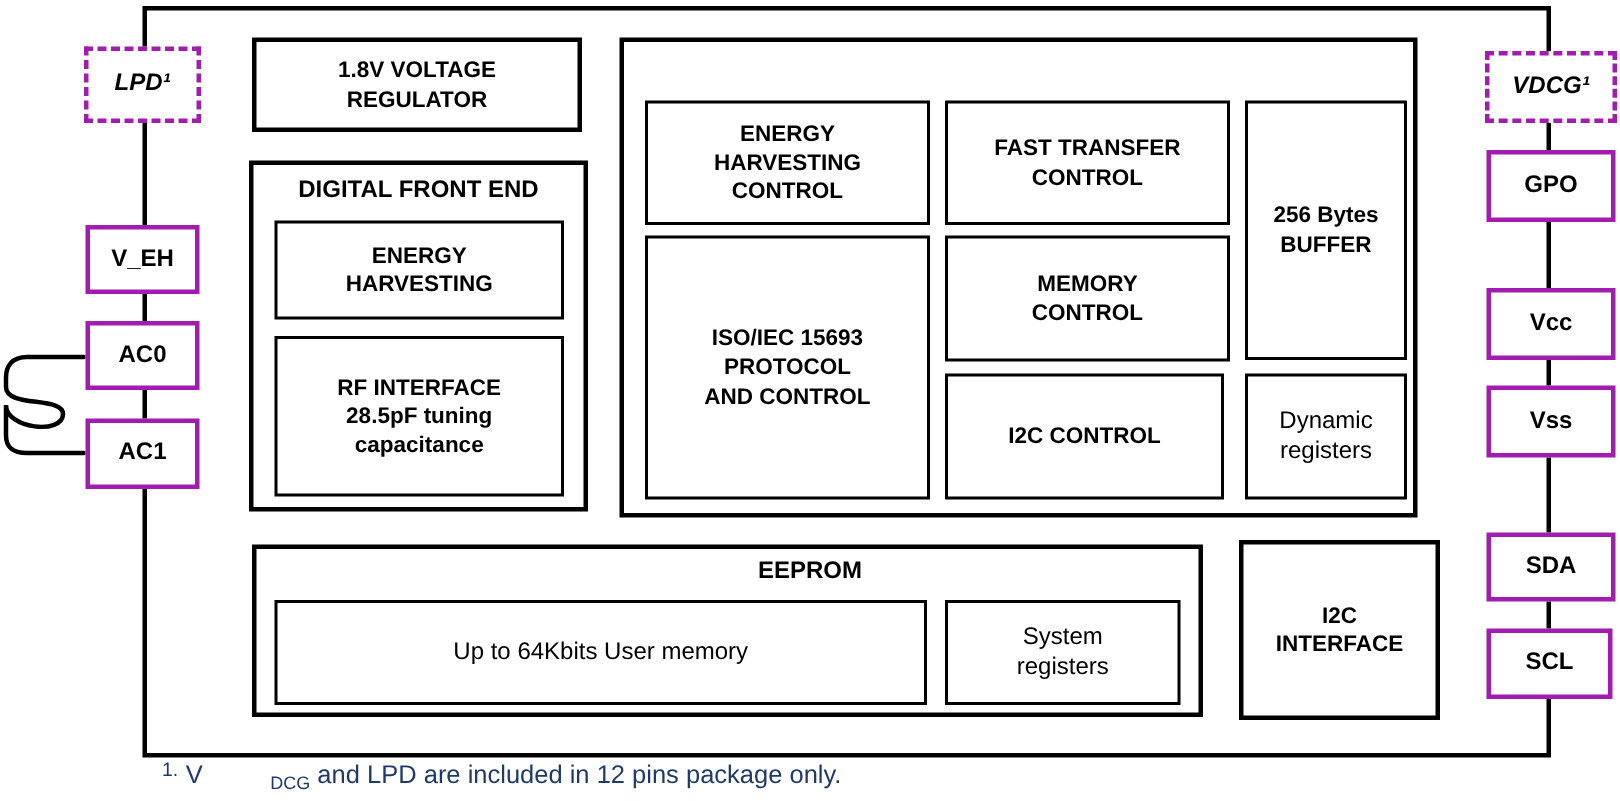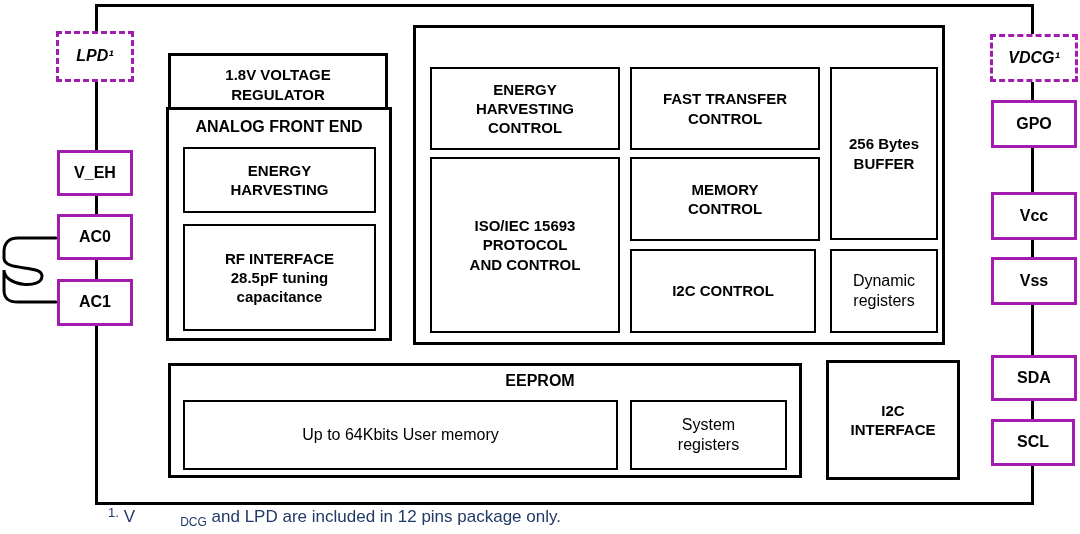--- a/index.html
+++ b/index.html
@@ -29,21 +29,21 @@
   #pin-ac1{left:57px;top:279px;width:76px;height:47px;}
   #coil{position:absolute;left:0px;top:224px;width:58px;height:92px;z-index:1;}
   
   #pin-vdcg{left:990px;top:34px;width:88px;height:48px;}
   #pin-gpo{left:991px;top:100px;width:86px;height:48px;}
   #pin-vcc{left:991px;top:192px;width:86px;height:48px;}
   #pin-vss{left:991px;top:257px;width:86px;height:48px;}
   #pin-sda{left:991px;top:355px;width:86px;height:46px;}
   #pin-scl{left:991px;top:419px;width:84px;height:47px;}
   
-  #vreg{left:168px;top:25px;width:220px;height:63px;margin-top:28px;}
+  #vreg{left:168px;top:25px;width:220px;height:63px;}
   #afe{left:166px;top:107px;width:226px;height:234px;}
   #afe-title{left:166px;top:118px;width:226px;}
   #afe-eh{left:183px;top:147px;width:193px;height:66px;}
   #afe-rf{left:183px;top:224px;width:193px;height:107px;}
   #duc{left:413px;top:25px;width:532px;height:320px;}
   #duc-title{left:413px;top:36px;width:532px;}
   #duc-ehc{left:430px;top:67px;width:190px;height:83px;}
   #duc-ftc{left:630px;top:67px;width:190px;height:83px;}
   #duc-buf{left:830px;top:67px;width:108px;height:173px;}
   #duc-iso{left:430px;top:157px;width:190px;height:176px;}
@@ -105,21 +105,21 @@
   <div class="pin" id="pin-scl">
     <span class="lbl">SCL</span>
   </div>
 
   <div class="box thick" id="vreg">
     <span class="lbl">1.8V VOLTAGE
 REGULATOR</span>
   </div>
 
   <div class="panel" id="afe"></div>
-  <div class="panel-title" id="afe-title">ANALOG FRONT END</div>
+  <div class="panel-title" id="afe-title">DIGITAL FRONT END</div>
   <div class="box inner" id="afe-eh">
     <span class="lbl">ENERGY
 HARVESTING</span>
   </div>
   <div class="box inner" id="afe-rf">
     <span class="lbl">RF INTERFACE
 28.5pF tuning
 capacitance</span>
   </div>
 

